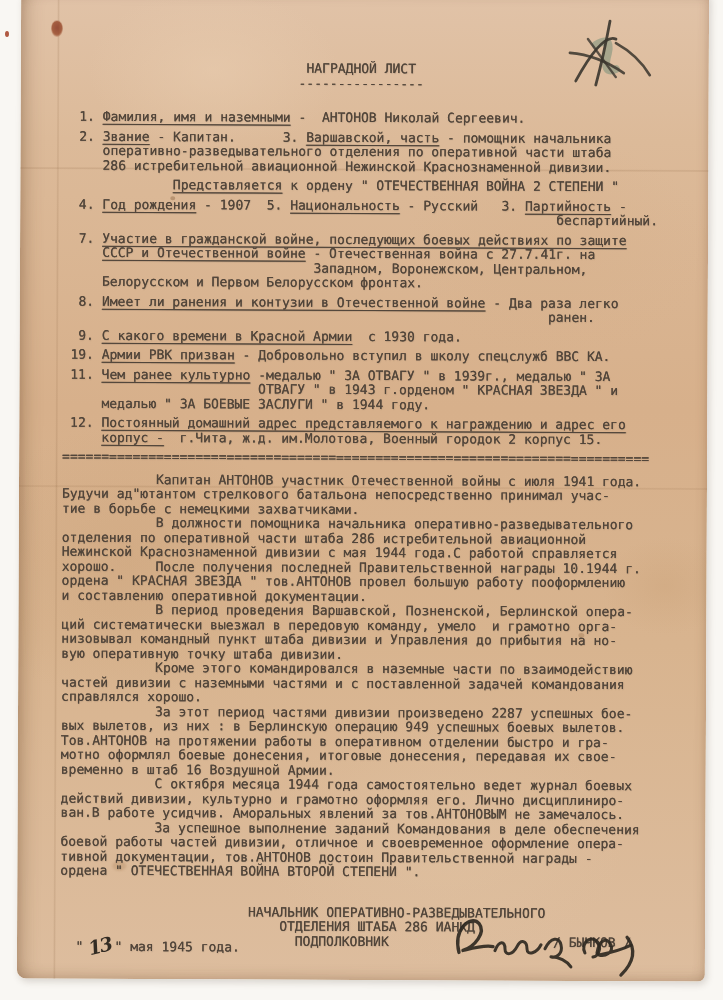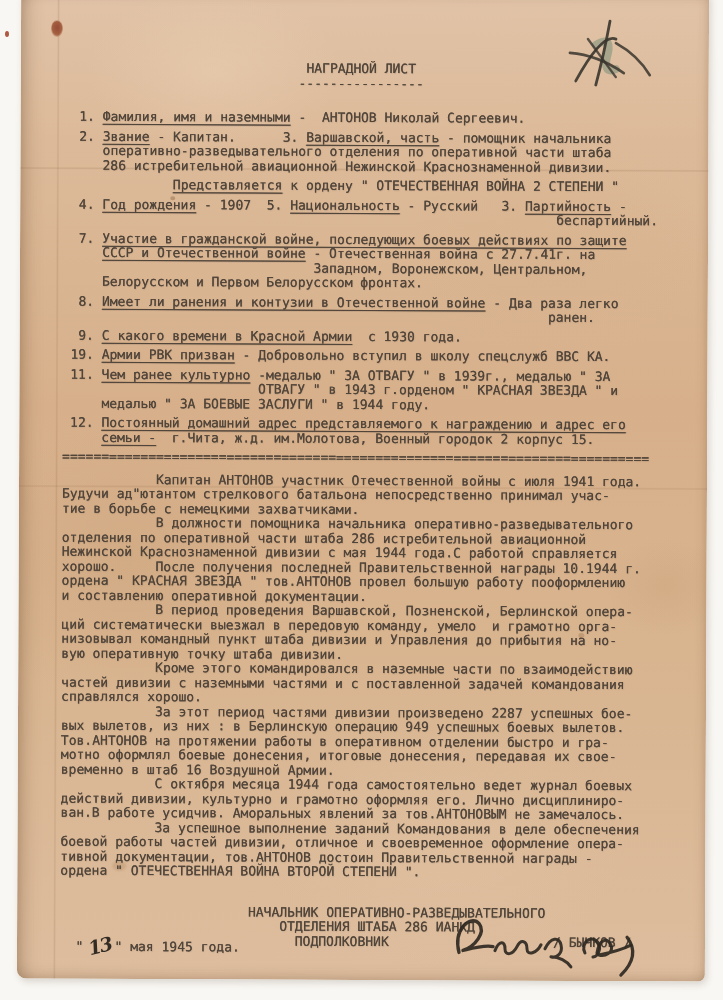--- a/index.html
+++ b/index.html
@@ -113,21 +113,21 @@
       <div class="block item">
         <div class="tline"><span> 19. </span><span class="u">Армии РВК призван</span><span> - Добровольно вступил в школу спецслужб ВВС КА.</span></div>
       </div>
       <div class="block item">
         <div class="tline"><span> 11. </span><span class="u">Чем ранее культурно</span><span> -медалью " ЗА ОТВАГУ " в 1939г., медалью " ЗА</span></div>
         <div class="tline"><span>                         ОТВАГУ " в 1943 г.орденом " КРАСНАЯ ЗВЕЗДА " и</span></div>
         <div class="tline"><span>     медалью " ЗА БОЕВЫЕ ЗАСЛУГИ " в 1944 году.</span></div>
       </div>
       <div class="block item">
         <div class="tline"><span> 12. </span><span class="u">Постоянный домашний адрес представляемого к награждению и адрес его</span></div>
-        <div class="tline"><span>     </span><span class="u">семьи -</span><span>  г.Чита, ж.д. им.Молотова, Военный городок 2 корпус 15.</span></div>
+        <div class="tline"><span>     </span><span class="u">корпус -</span><span>  г.Чита, ж.д. им.Молотова, Военный городок 2 корпус 15.</span></div>
       </div>
       <div class="block divider">
         <div class="tline"><span>===========================================================================</span></div>
       </div>
       <div class="block para">
         <div class="tline"><span>            Капитан АНТОНОВ участник Отечественной войны с июля 1941 года.</span></div>
         <div class="tline"><span>Будучи ад"ютантом стрелкового батальона непосредственно принимал учас-</span></div>
         <div class="tline"><span>тие в борьбе с немецкими захватчиками.</span></div>
       </div>
       <div class="block para">

